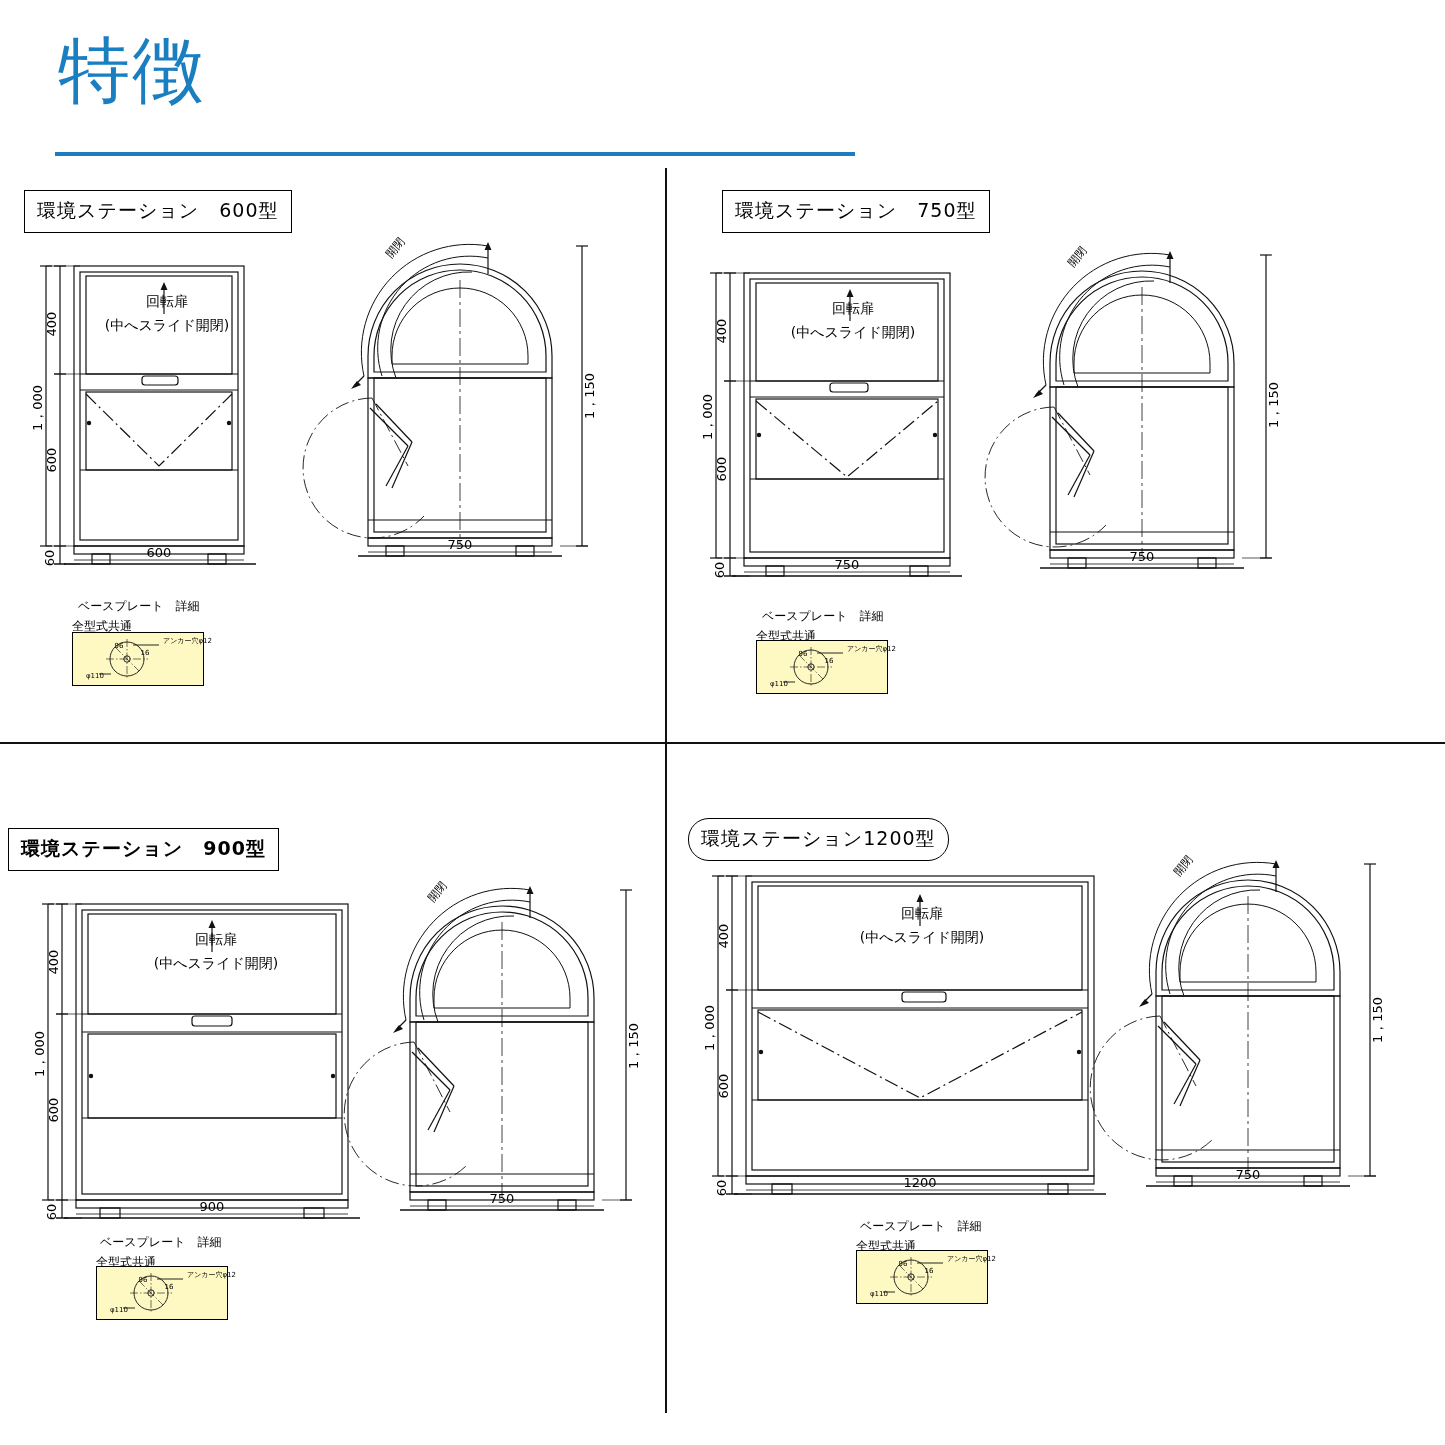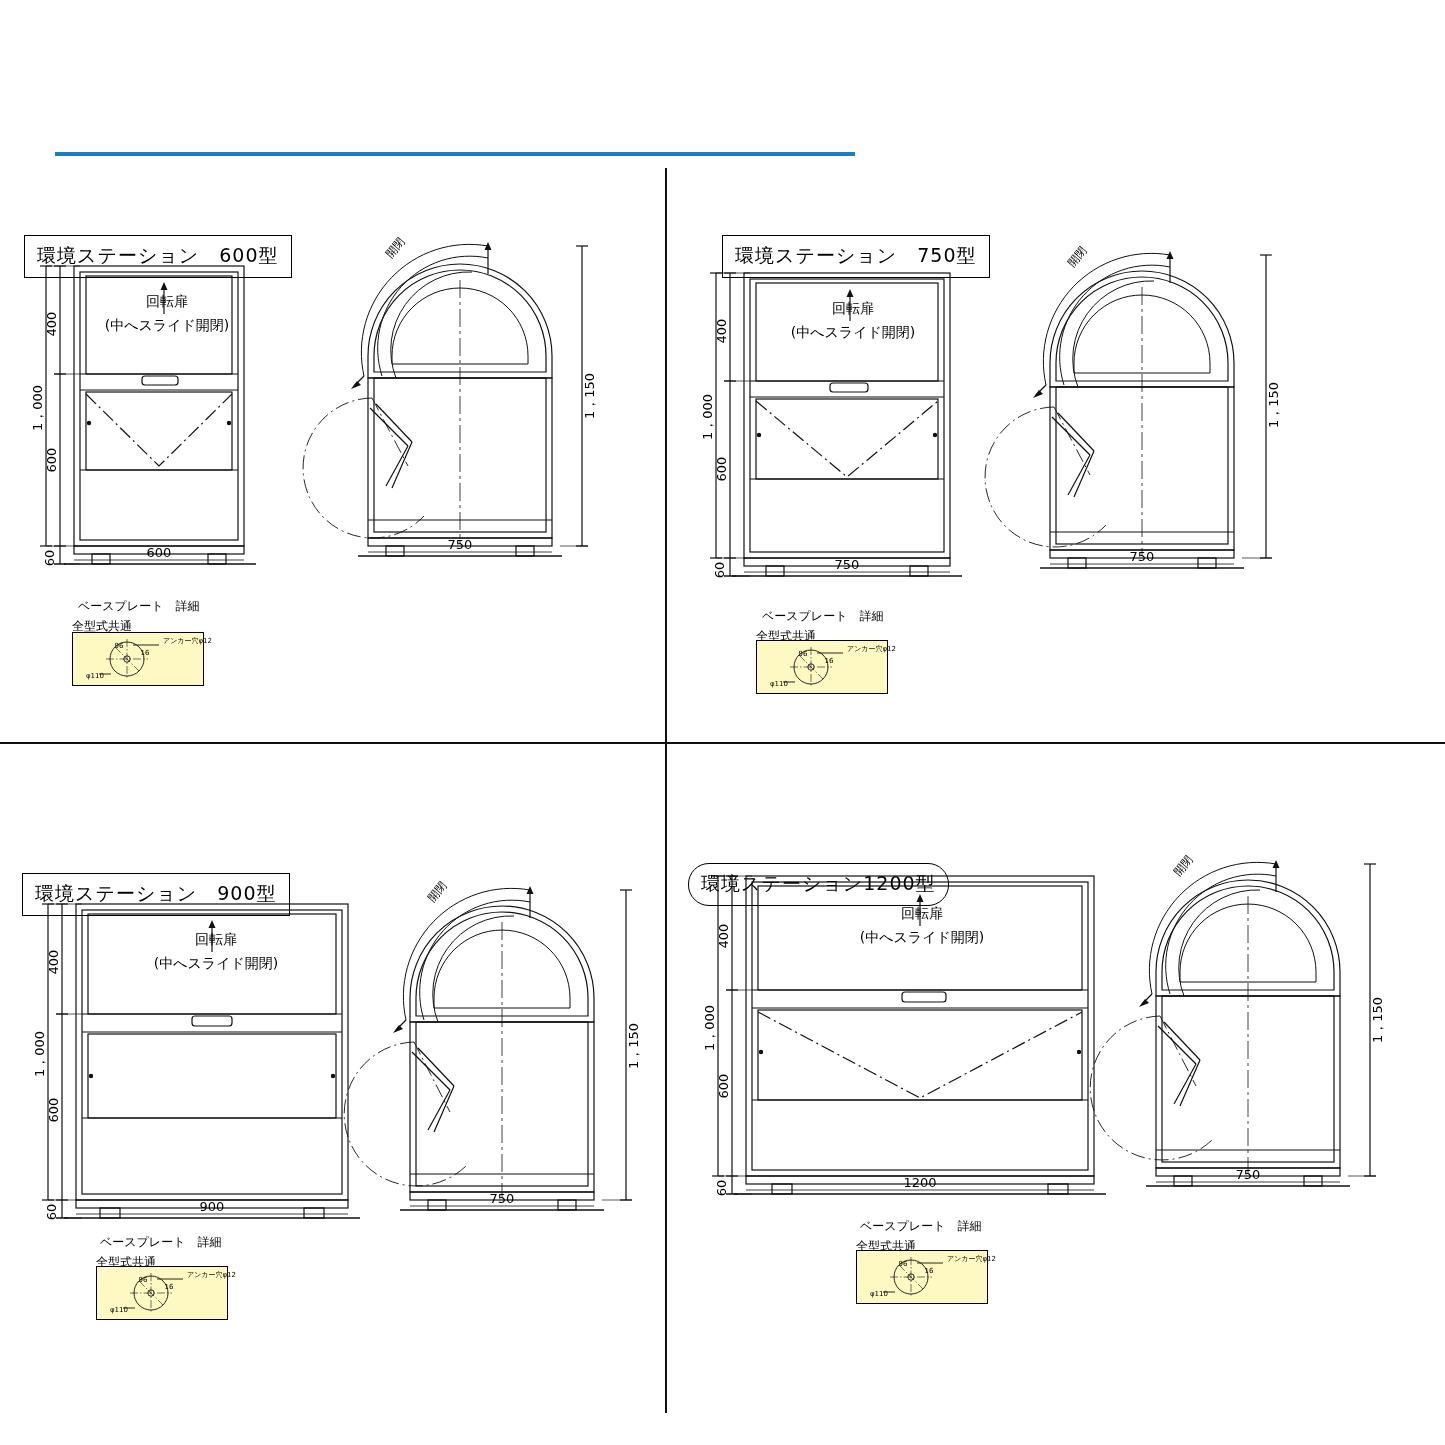--- a/index.html
+++ b/index.html
@@ -35,21 +35,20 @@
   .panel{position:absolute;}
   .panel-label{
     position:absolute;
     border:1.5px solid #000;
     background:#fff;
     padding:7px 12px 8px 12px;
     font-size:19px;
     font-family:"DejaVu Sans", sans-serif;
     letter-spacing:1px;
     white-space:nowrap;
-    margin-top:45px;
   }
   .draw{position:absolute;}
   svg{display:block;overflow:visible;}
 
   .dim-text{font-size:13px;font-family:"DejaVu Sans",sans-serif;}
   .small-text{font-size:11px;font-family:"DejaVu Sans",sans-serif;}
   .tiny-text{font-size:7px;font-family:"DejaVu Sans",sans-serif;}
   .door-text{font-size:14px;font-family:"DejaVu Sans",sans-serif;}
 
   .bp-caption{
@@ -62,20 +61,21 @@
     position:absolute;
     border:1.2px solid #000;
     background:#fef9c3;
   }
 </style>
 </head>
 <body>
 
 <div class="page">
 
+  <div class="page-title">特徴</div>
   <div class="title-rule"></div>
 
   <div class="v-divider"></div>
   <div class="h-divider"></div>
 
   <div class="panel">
     <div class="panel-label" style="left:24px;top:190px;">環境ステーション　600型</div>
 
     <div class="draw" style="left:20px;top:228px;">
       <svg width="640" height="470" viewBox="0 0 640 470">
@@ -302,21 +302,21 @@
         </g>
         <text x="46" y="15" class="tiny-text" text-anchor="middle">96</text>
         <text x="72" y="22" class="tiny-text" text-anchor="middle">16</text>
         <text x="22" y="45" class="tiny-text" text-anchor="middle">φ110</text>
         <text x="90" y="10" class="tiny-text">アンカー穴φ12</text>
       </svg>
     </div>
   </div>
 
   <div class="panel">
-    <div class="panel-label" style="left:22px;top:828px;">環境ステーション　900型</div>
+    <div class="panel-label" style="left:8px;top:828px;font-weight:bold;">環境ステーション　900型</div>
 
     <div class="draw" style="left:20px;top:870px;">
       <svg width="640" height="470" viewBox="0 0 640 470">
         <g fill="none" stroke="#111" stroke-width="1.2">
 
           <rect x="56" y="34" width="272" height="296"></rect>
           <rect x="62" y="40" width="260" height="284"></rect>
           <rect x="68" y="44" width="248" height="100"></rect>
           <line x1="62" y1="144" x2="322" y2="144"></line>
           <line x1="62" y1="162" x2="322" y2="162"></line>

